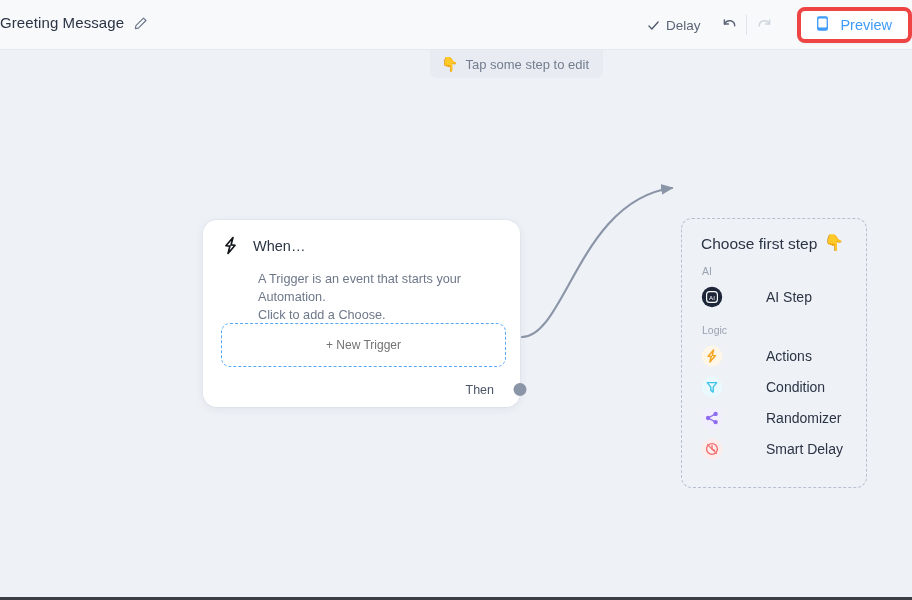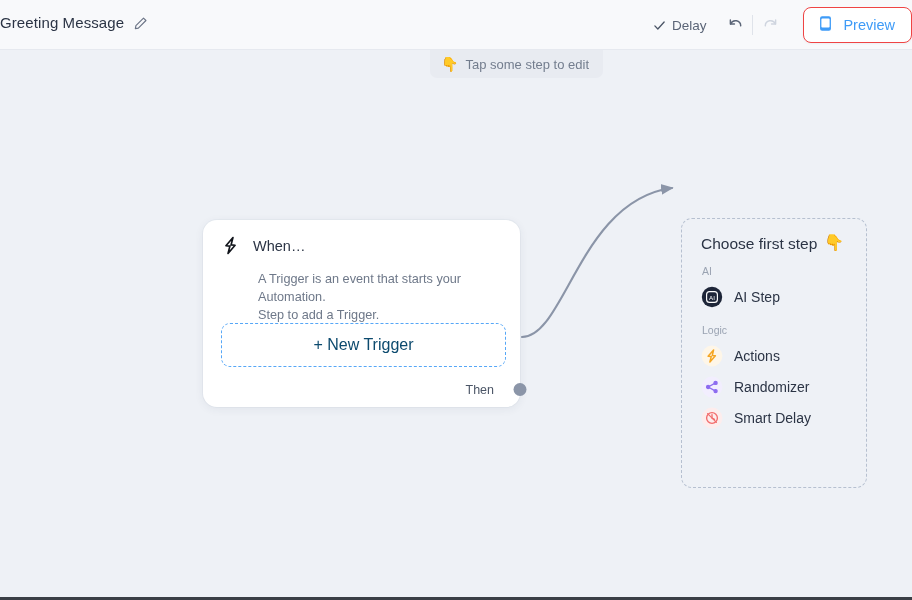--- a/index.html
+++ b/index.html
@@ -50,21 +50,21 @@
   }
   .vsep {
     width: 1px; height: 20px; background: #dfe3ea;
     margin: 0 2px;
   }
   .preview-btn {
     margin-left: 18px;
     height: 36px;
     display: flex; align-items: center; gap: 10px;
     background: #ffffff;
-    border: 1px solid #ef4444;
+    border: 4px solid #ef4444;
     border-radius: 8px;
     padding: 0 16px 0 14px;
     box-shadow: 0 1px 2px rgba(30,40,60,.05);
     cursor: pointer;
     white-space: nowrap;
   }
   .preview-label { font-size: 14.5px; color: #3e9bf7; }
 
   
   .hint-pill {
@@ -107,22 +107,22 @@
   .card-desc {
     padding: 14px 18px 0 19px;
     font-size: 12.7px; line-height: 18px; color: #6e7889; margin-left: 36px;
   }
   .new-trigger-btn {
     position: absolute; left: 18px; top: 103px;
     width: 285px; height: 44px;
     border: 1.6px dashed #56a7f7;
     border-radius: 9px;
     background: #ffffff;
-    color: #0c4a6e;
-    font-size: 16px;
+    color: #737373;
+    font-size: 12px;
     font-family: "Liberation Sans", sans-serif;
     display: flex; align-items: center; justify-content: center;
     cursor: pointer;
   }
   .then-label {
     position: absolute; right: 26px; bottom: 10px;
     font-size: 12.5px; color: #4b5566; text-align: center;
   }
   .then-dot {
     position: absolute; right: 0px; bottom: 11px;
@@ -148,21 +148,21 @@
   .panel-title-emoji { font-size: 16px; line-height: 1; }
   .section-label {
     font-size: 10.5px; color: #9aa3b2;
     margin: 12px 0 4px 1px;
   }
   .step-item {
     display: flex; align-items: center; gap: 11px;
     height: 31px;
     cursor: pointer;
   }
-  .step-label { font-size: 14px; color: #2b3445; }
+  .step-label { font-size: 14px; color: #2b3445; margin-left: 32px; }
   .step-icon { width: 22px; height: 22px; display: block; flex: none; }
 
   
   .bottom-bar {
     position: absolute; left: 0; bottom: 0;
     width: 912px; height: 3px;
     background: #3a3f46;
   }
 </style>
 </head>
@@ -247,21 +247,21 @@
         <span class="bolt-icon">
           <svg viewBox="0 0 22 22" width="21" height="21" fill="none" stroke="#10131a" stroke-width="1.7" stroke-linejoin="round" stroke-linecap="round">
             <path d="M13.6 2.6 L6.2 11.2 L10.4 11.6 L8.4 19.4 L15.8 10.8 L11.6 10.4 Z"></path>
           </svg>
         </span>
         <span class="card-head-label">When…</span>
       </div>
 
       <div class="card-desc">
         <div>A Trigger is an event that starts your Automation.</div>
-        <div>Step to add a Trigger.</div>
+        <div>Click to add a Choose.</div>
       </div>
 
       <button class="new-trigger-btn">+ New Trigger</button>
 
       <span class="then-label">Then</span>
       <span class="then-dot"></span>
     </div>
 
     <div class="step-panel">
 
@@ -288,20 +288,29 @@
       <div class="step-item">
         <span class="step-icon">
           <svg viewBox="0 0 22 22" width="22" height="22">
             <circle cx="11" cy="11" r="10.4" fill="#fef6e8"></circle>
             <path d="M12.6 4.9 L7.1 11.2 L10.2 11.5 L8.9 17.1 L14.4 10.8 L11.3 10.5 Z" fill="none" stroke="#f5a623" stroke-width="1.5" stroke-linejoin="round"></path>
           </svg>
         </span>
         <span class="step-label">Actions</span>
       </div>
 
+      <div class="step-item">
+        <span class="step-icon">
+          <svg viewBox="0 0 22 22" width="22" height="22">
+            <circle cx="11" cy="11" r="10.4" fill="#e9f9fd"></circle>
+            <path d="M6.3 6.6 H15.7 L12.2 11.1 V16.1 L9.8 14.3 V11.1 Z" fill="none" stroke="#41c4e8" stroke-width="1.45" stroke-linejoin="round"></path>
+          </svg>
+        </span>
+        <span class="step-label">Condition</span>
+      </div>
 
       <div class="step-item">
         <span class="step-icon">
           <svg viewBox="0 0 22 22" width="22" height="22">
             <circle cx="11" cy="11" r="10.4" fill="#f2eefe"></circle>
             <g stroke="#8d6cf0" stroke-width="1.3" fill="#8d6cf0">
               <circle cx="14.6" cy="6.9" r="1.55"></circle>
               <circle cx="7.1" cy="11" r="1.55"></circle>
               <circle cx="14.6" cy="15.1" r="1.55"></circle>
               <path d="M8.5 10.2 L13.2 7.6" stroke-linecap="round"></path>

